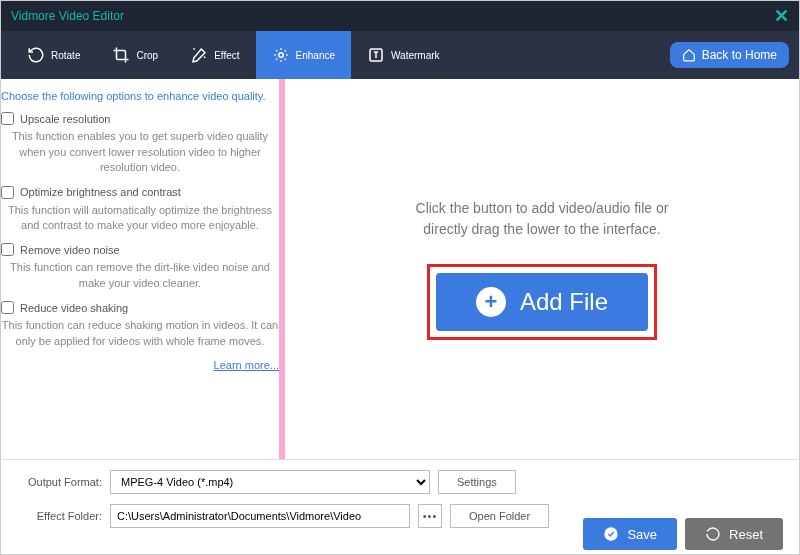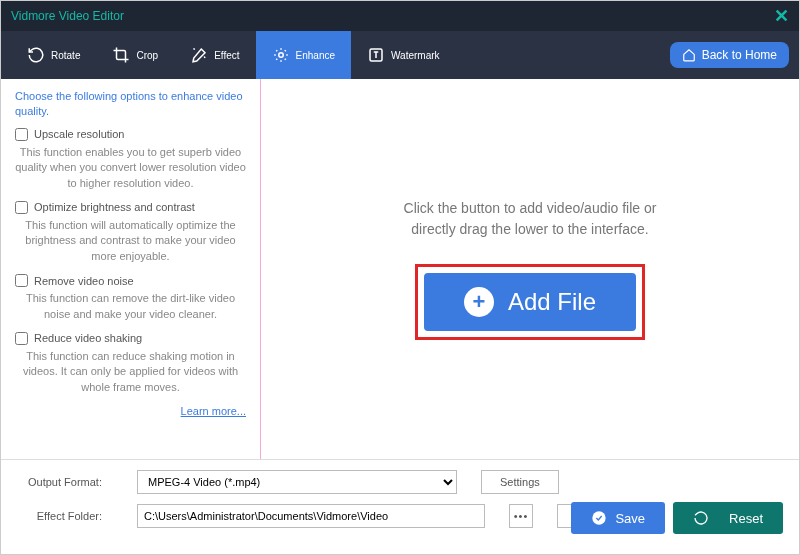--- a/index.html
+++ b/index.html
@@ -7,42 +7,42 @@
 .app { width: 800px; height: 555px; background: #fff; position: relative; border: 1px solid #ccc; }
 .title-bar { height: 30px; background: #1f2633; color: #14b8a6; display: flex; align-items: center; padding: 0 10px; font-size: 12px; justify-content: space-between; }
 .close-x { font-size: 18px; font-weight: bold; cursor: pointer; }
 .toolbar { height: 48px; background: #2a3244; display: flex; align-items: center; padding: 0 10px; }
 .tool-btn { color: #fff; display: flex; align-items: center; gap: 6px; padding: 0 16px; height: 48px; font-size: 10px; cursor: pointer; }
 .tool-btn.active { background: #3b7be0; }
 .tool-icon { width: 18px; height: 18px; display: flex; align-items: center; justify-content: center; }
 .spacer { flex: 1; }
 .home-btn { background: #3b7be0; color: #fff; border-radius: 8px; padding: 6px 12px; display: flex; align-items: center; gap: 6px; font-size: 12px; cursor: pointer; }
 .main { display: flex; height: 380px; }
-.sidebar { width: 260px; padding: 10px 14px; border-right: 1px solid #f9a8d4; font-size: 11px; color: #666; overflow: hidden; }
+.sidebar { width: 284px; padding: 10px 0; border-right: 6px solid #f9a8d4; font-size: 11px; color: #666; overflow: hidden; }
 .sidebar .intro { color: #3b7be0; margin-bottom: 8px; line-height: 1.4; }
 .opt { margin-bottom: 4px; }
 .opt label { display: flex; align-items: center; gap: 6px; color: #555; font-size: 11px; }
 .opt input[type=checkbox] { width: 13px; height: 13px; }
 .opt-desc { color: #888; margin: 4px 0 10px 0; line-height: 1.4; text-align: center; }
 .learn-more { color: #3b7be0; text-align: right; display: block; font-size: 11px; text-decoration: underline; cursor: pointer; }
 .content { flex: 1; display: flex; flex-direction: column; align-items: center; justify-content: center; color: #777; font-size: 14px; }
 .content p { text-align: center; line-height: 1.5; margin-bottom: 24px; }
 .highlight-box { border: 3px solid #e02626; padding: 6px; }
 .add-file-btn { background: #3b7be0; color: #fff; font-size: 24px; padding: 14px 40px; border-radius: 4px; display: flex; align-items: center; gap: 14px; cursor: pointer; }
 .plus-circle { width: 30px; height: 30px; background: #fff; border-radius: 50%; display: flex; align-items: center; justify-content: center; color: #3b7be0; font-size: 22px; font-weight: bold; }
 .footer { border-top: 1px solid #ddd; padding: 10px 16px; font-size: 11px; color: #555; }
-.footer-row { display: flex; align-items: center; gap: 24px; margin-bottom: 10px; }
+.footer-row { display: flex; align-items: center; gap: 8px; margin-bottom: 10px; }
 .footer-row .lbl { width: 85px; text-align: right; }
-.footer-row select, .footer-row input[type=text] { border: 1px solid #bbb; padding: 3px 6px; font-size: 11px; height: 24px; background: #fff; margin-left: 11px; }
+.footer-row select, .footer-row input[type=text] { border: 1px solid #bbb; padding: 3px 6px; font-size: 11px; height: 24px; background: #fff; }
 .footer-row select { width: 320px; }
-.footer-row input[type=text] { width: 348px; }
+.footer-row input[type=text] { width: 300px; }
 .footer-row .small-btn { border: 1px solid #bbb; background: #fff; padding: 3px 18px; height: 24px; font-size: 11px; cursor: pointer; display: flex; align-items: center; }
-.footer-right { position: absolute; right: 16px; bottom: 20px; display: flex; gap: 8px; padding-left: 38px; }
+.footer-right { position: absolute; right: 16px; bottom: 4px; display: flex; gap: 8px; padding-left: 38px; }
 .save-btn { background: #3b7be0; color: #fff; border-radius: 3px; padding: 8px 20px; display: flex; align-items: center; gap: 8px; font-size: 13px; cursor: pointer; }
-.reset-btn { background: #0f766e; color: #fff; border-radius: 3px; padding: 8px 20px; display: flex; align-items: flex-end; gap: 20px; font-size: 13px; cursor: pointer; }
+.reset-btn { background: #737373; color: #fff; border-radius: 3px; padding: 8px 20px; display: flex; align-items: flex-end; gap: 8px; font-size: 13px; cursor: pointer; }
 .dots-btn { border: 1px solid #bbb; background: #fff; width: 24px; height: 24px; font-size: 11px; cursor: pointer; display: flex; align-items: center; justify-content: center; letter-spacing: 1px; }
 svg { display: block; }
 </style>
 </head>
 <body>
 
 <div class="app">
   <div class="title-bar">
     <span>Vidmore Video Editor</span>
     <span class="close-x">✕</span>

